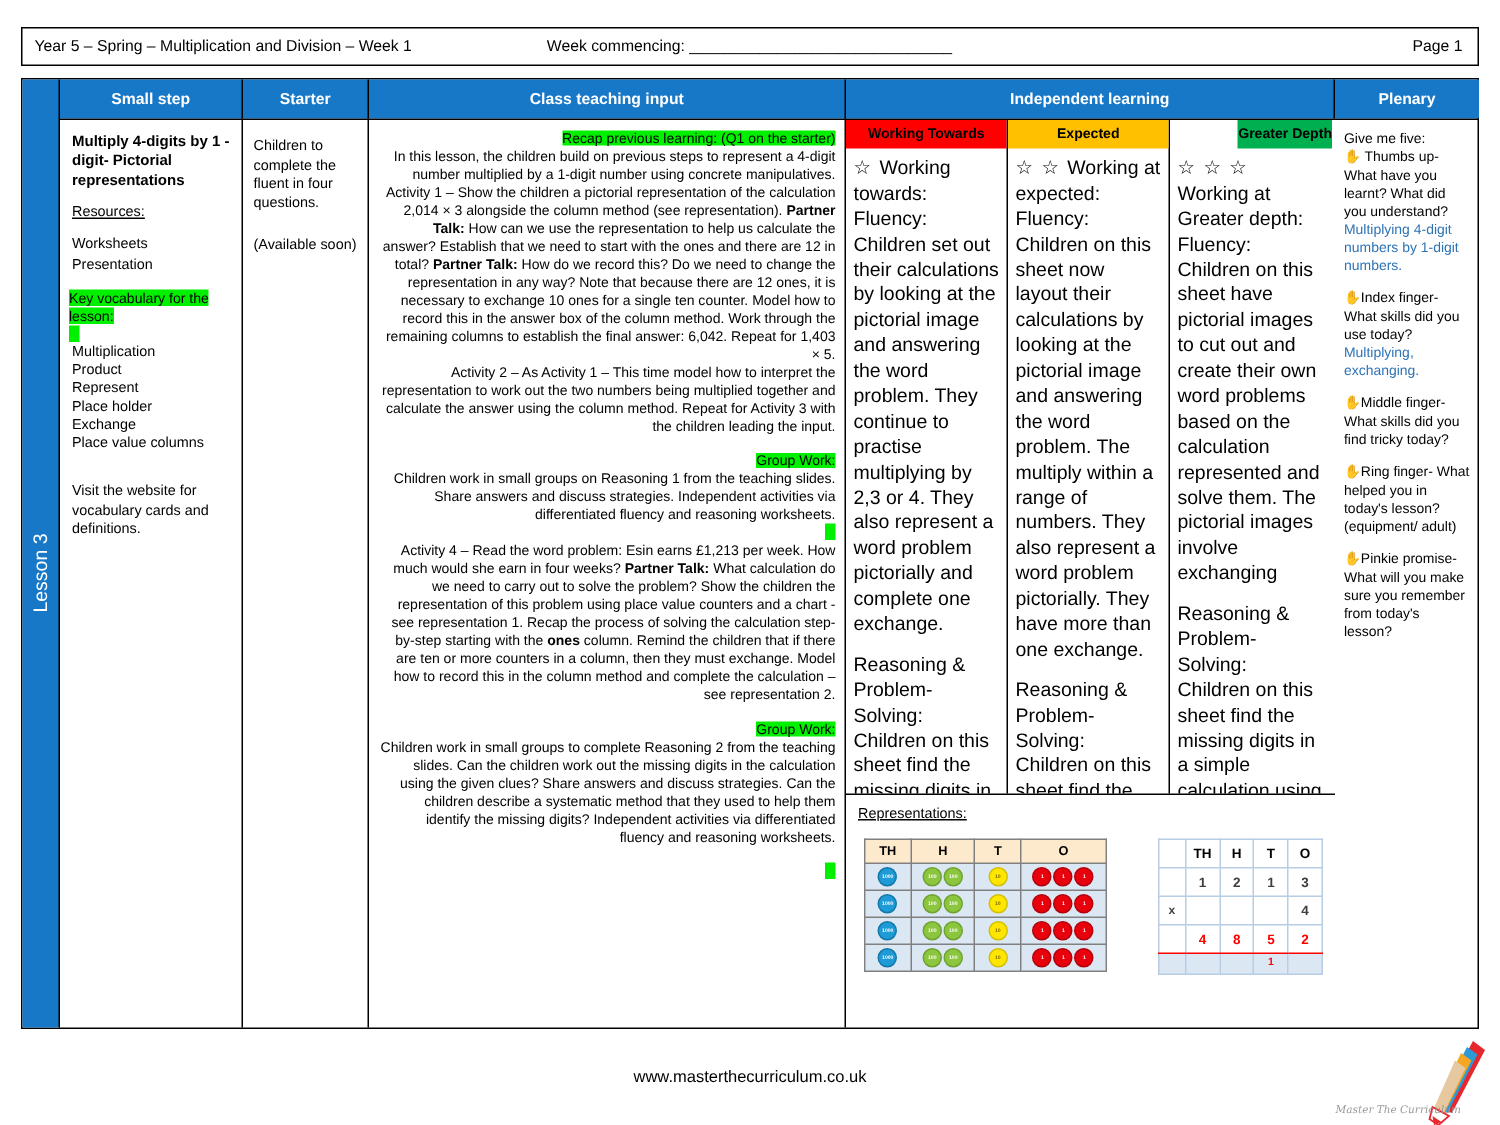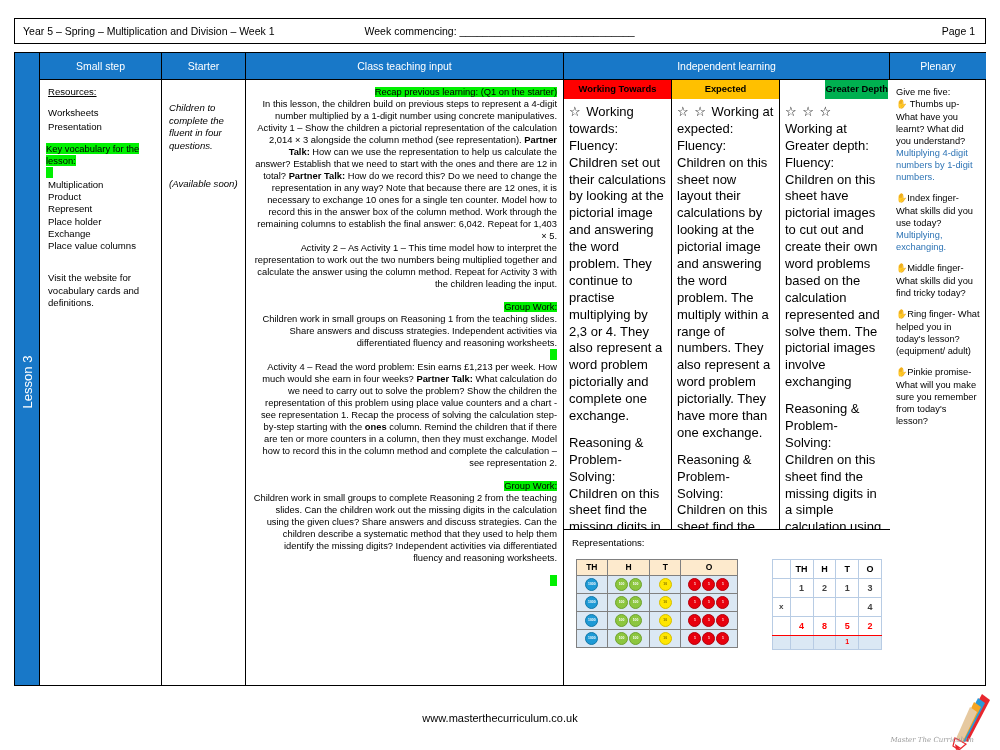--- a/index.html
+++ b/index.html
@@ -38,21 +38,21 @@
     position:absolute;left:50%;top:52%;
     transform:translate(-50%,-50%) rotate(-90deg);
     transform-origin:center center;
     white-space:nowrap;color:#fff;font-size:13px;
   }
   .cols{flex:1 1 auto;display:flex;flex-direction:column;}
 
   .headrow{display:flex;height:26px;flex:0 0 26px;background:#1878c8;}
   .headcell{
     color:#fff;font-size:10.5px;display:flex;align-items:center;justify-content:center;
-    box-sizing:border-box;border-right:1.5px solid #000;text-align:left;
+    box-sizing:border-box;border-right:1.5px solid #000;text-align:left;font-weight:bold;
   }
   .headcell:last-child{border-right:none;}
 
   .bodyrow{display:flex;flex:1 1 auto;min-height:0;}
   .bodycell{
     box-sizing:border-box;border-right:1.5px solid #000;border-top:1.5px solid #000;
     padding:6px 6px 4px 6px;font-size:9.4px;line-height:1.28;overflow:hidden;
   }
   .bodycell:last-child{border-right:none;}
 
@@ -67,21 +67,21 @@
   .ss-title{font-weight:bold;font-size:10px;line-height:1.3;margin:2px 0 9px 2px;}
   .ss-sub{text-decoration:underline;margin:0 0 9px 2px;font-size:9.6px;}
   .ss-line{margin:0 0 1px 2px;font-size:9.6px;}
   .gap{height:9px;}
   .hl{background:#00f000;}
   .hl-blk{display:inline-block;background:#00f000;width:7px;height:11px;vertical-align:-2px;}
   .ss-vocab{margin:0 0 0 2px;font-size:9.6px;}
   .ss-visit{margin:2px 0 0 2px;font-size:9.6px;line-height:1.3;}
 
   
-  .st-p{margin:16px 0 0 1px;font-size:9.6px;line-height:1.32;font-style:italic;}
+  .st-p{margin:6px 0 0 1px;font-size:9.6px;line-height:1.32;}
 
   
   .ct{font-size:9.35px;line-height:1.285;text-align:right;}
   .ct p{margin:0;}
   .ct b{font-weight:bold;}
   .ct .blk{display:block;height:11px;}
 
   
   .indep{display:flex;flex-direction:column;padding:0;border-right:none;}
   .indep-top{display:flex;flex:0 0 auto;}
@@ -94,21 +94,21 @@
     height:19px;display:flex;align-items:center;justify-content:center;
     font-size:9.4px;font-weight:bold;box-sizing:border-box;color:#000;
   }
   .il-body{padding:5px 5px 4px 5px;font-size:13px;line-height:1.3;height:430px;box-sizing:border-box;overflow:hidden;}
   .il-body p{margin:0;}
   .stars{letter-spacing:1px;}
   .indep-bottom{
     flex:1 1 auto;border-top:1.5px solid #000;padding:7px 8px;box-sizing:border-box;
     position:relative;
   }
-  .rep-title{font-size:9.6px;margin-bottom:10px;}
+  .rep-title{text-decoration:underline;font-size:9.6px;margin-bottom:10px;}
   .rep-wrap{display:flex;gap:34px;align-items:flex-start;padding-left:4px;}
 
   
   table.pv{border-collapse:collapse;font-size:8px;}
   table.pv th{
     background:#fdeacd;border:1px solid #808080;font-weight:bold;
     font-size:8.5px;padding:2px 0;text-align:center;
   }
   table.pv td{
     background:#dbe8f4;border:1px solid #808080;padding:1px 3px;text-align:center;
@@ -181,20 +181,21 @@
         <div class="headcell c-small">Small step</div>
         <div class="headcell c-start">Starter</div>
         <div class="headcell c-class">Class teaching input</div>
         <div class="headcell c-indep">Independent learning</div>
         <div class="headcell c-plen">Plenary</div>
       </div>
 
       <div class="bodyrow">
 
         <div class="bodycell c-small">
+          <div class="ss-title">Multiply 4-digits by 1 - digit- Pictorial representations</div>
           <div class="ss-sub">Resources:</div>
           <div class="ss-line">Worksheets</div>
           <div class="ss-line">Presentation</div>
           <div class="gap"></div>
           <div>
             <span class="hl">Key vocabulary for the lesson:</span>
           </div>
           <div><span class="hl-blk"></span></div>
           <div class="ss-vocab">Multiplication</div>
           <div class="ss-vocab">Product</div>

